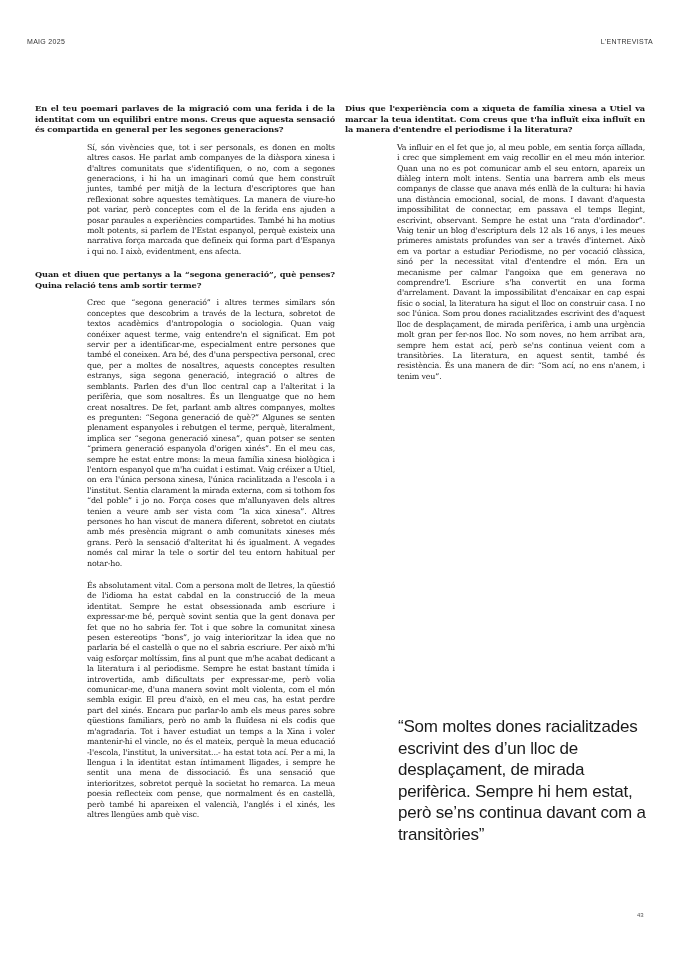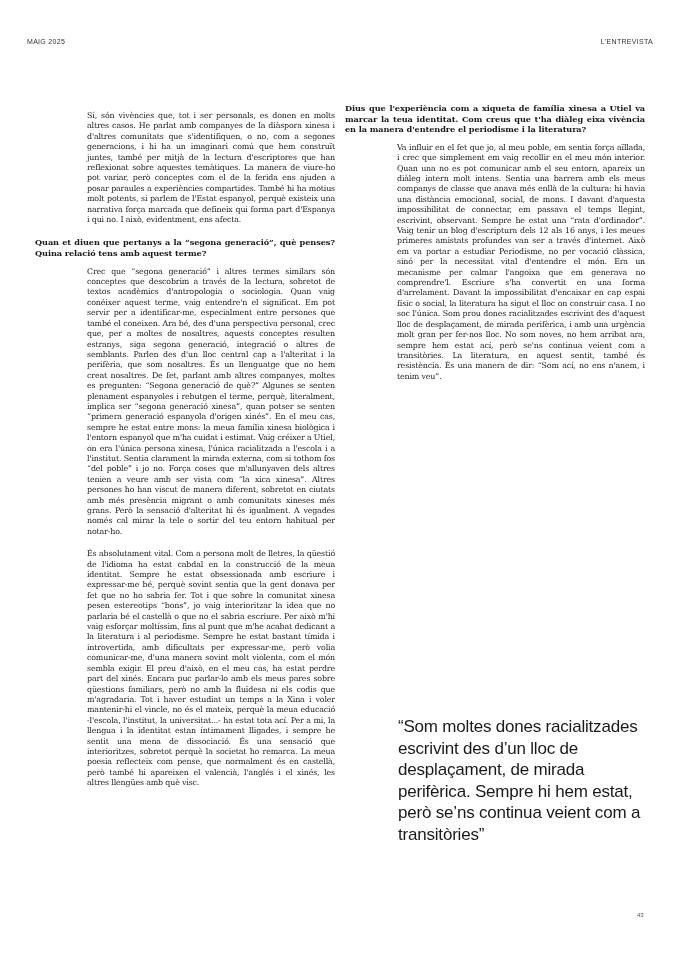--- a/index.html
+++ b/index.html
@@ -15,26 +15,27 @@
   .pull { position:absolute; left:398px; top:716px; width:260px; font-family:"Liberation Sans", sans-serif; font-size:17px; line-height:21.5px; color:#1a1a1a; letter-spacing:-0.2px; }
   .pageno { position:absolute; left:637px; top:912px; font-family:"Liberation Sans", sans-serif; font-size:6px; color:#555; }
 </style>
 </head>
 <body>
 
 <div class="hdr left">MAIG 2025</div>
 <div class="hdr right">L'ENTREVISTA</div>
 
 <div class="col left">
+  <p class="q">En el teu poemari parlaves de la migració com una ferida i de la identitat com un equilibri entre mons. Creus que aquesta sensació és compartida en general per les segones generacions?</p>
   <p class="a">Sí, són vivències que, tot i ser personals, es donen en molts altres casos. He parlat amb companyes de la diàspora xinesa i d'altres comunitats que s'identifiquen, o no, com a segones generacions, i hi ha un imaginari comú que hem construït juntes, també per mitjà de la lectura d'escriptores que han reflexionat sobre aquestes temàtiques. La manera de viure-ho pot variar, però conceptes com el de la ferida ens ajuden a posar paraules a experiències compartides. També hi ha motius molt potents, si parlem de l'Estat espanyol, perquè existeix una narrativa força marcada que defineix qui forma part d'Espanya i qui no. I això, evidentment, ens afecta.</p>
-  <p class="q">Quan et diuen que pertanys a la “segona generació”, què penses? Quina relació tens amb aquest terme?</p>
+  <p class="q">Quan et diuen que pertanys a la “segona generació”, què penses? Quina relació tens amb sortir terme?</p>
   <p class="a">Crec que “segona generació” i altres termes similars són conceptes que descobrim a través de la lectura, sobretot de textos acadèmics d'antropologia o sociologia. Quan vaig conéixer aquest terme, vaig entendre'n el significat. Em pot servir per a identificar-me, especialment entre persones que també el coneixen. Ara bé, des d'una perspectiva personal, crec que, per a moltes de nosaltres, aquests conceptes resulten estranys, siga segona generació, integració o altres de semblants. Parlen des d'un lloc central cap a l'alteritat i la perifèria, que som nosaltres. És un llenguatge que no hem creat nosaltres. De fet, parlant amb altres companyes, moltes es pregunten: “Segona generació de què?” Algunes se senten plenament espanyoles i rebutgen el terme, perquè, literalment, implica ser “segona generació xinesa”, quan potser se senten “primera generació espanyola d'origen xinés”. En el meu cas, sempre he estat entre mons: la meua família xinesa biològica i l'entorn espanyol que m'ha cuidat i estimat. Vaig créixer a Utiel, on era l'única persona xinesa, l'única racialitzada a l'escola i a l'institut. Sentia clarament la mirada externa, com si tothom fos “del poble” i jo no. Força coses que m'allunyaven dels altres tenien a veure amb ser vista com “la xica xinesa”. Altres persones ho han viscut de manera diferent, sobretot en ciutats amb més presència migrant o amb comunitats xineses més grans. Però la sensació d'alteritat hi és igualment. A vegades només cal mirar la tele o sortir del teu entorn habitual per notar-ho.</p>
   <p class="a">És absolutament vital. Com a persona molt de lletres, la qüestió de l'idioma ha estat cabdal en la construcció de la meua identitat. Sempre he estat obsessionada amb escriure i expressar-me bé, perquè sovint sentia que la gent donava per fet que no ho sabria fer. Tot i que sobre la comunitat xinesa pesen estereotips “bons”, jo vaig interioritzar la idea que no parlaria bé el castellà o que no el sabria escriure. Per això m'hi vaig esforçar moltíssim, fins al punt que m'he acabat dedicant a la literatura i al periodisme. Sempre he estat bastant tímida i introvertida, amb dificultats per expressar-me, però volia comunicar-me, d'una manera sovint molt violenta, com el món sembla exigir. El preu d'això, en el meu cas, ha estat perdre part del xinés. Encara puc parlar-lo amb els meus pares sobre qüestions familiars, però no amb la fluïdesa ni els codis que m'agradaria. Tot i haver estudiat un temps a la Xina i voler mantenir-hi el vincle, no és el mateix, perquè la meua educació -l'escola, l'institut, la universitat...- ha estat tota ací. Per a mi, la llengua i la identitat estan íntimament lligades, i sempre he sentit una mena de dissociació. És una sensació que interioritzes, sobretot perquè la societat ho remarca. La meua poesia reflecteix com pense, que normalment és en castellà, però també hi apareixen el valencià, l'anglés i el xinés, les altres llengües amb què visc.</p>
 </div>
 
 <div class="col right">
-  <p class="q">Dius que l'experiència com a xiqueta de família xinesa a Utiel va marcar la teua identitat. Com creus que t'ha diàleg eixa vivència en la manera d'entendre el periodisme i la literatura?</p>
+  <p class="q">Dius que l'experiència com a xiqueta de família xinesa a Utiel va marcar la teua identitat. Com creus que t'ha influït eixa influït en la manera d'entendre el periodisme i la literatura?</p>
   <p class="a">Va influir en el fet que jo, al meu poble, em sentia força aïllada, i crec que simplement em vaig recollir en el meu món interior. Quan una no es pot comunicar amb el seu entorn, apareix un diàleg intern molt intens. Sentia una barrera amb els meus companys de classe que anava més enllà de la cultura: hi havia una distància emocional, social, de mons. I davant d'aquesta impossibilitat de connectar, em passava el temps llegint, escrivint, observant. Sempre he estat una “rata d'ordinador”. Vaig tenir un blog d'escriptura dels 12 als 16 anys, i les meues primeres amistats profundes van ser a través d'internet. Això em va portar a estudiar Periodisme, no per vocació clàssica, sinó per la necessitat vital d'entendre el món. Era un mecanisme per calmar l'angoixa que em generava no comprendre'l. Escriure s'ha convertit en una forma d'arrelament. Davant la impossibilitat d'encaixar en cap espai físic o social, la literatura ha sigut el lloc on construir casa. I no soc l'única. Som prou dones racialitzades escrivint des d'aquest lloc de desplaçament, de mirada perifèrica, i amb una urgència molt gran per fer-nos lloc. No som noves, no hem arribat ara, sempre hem estat ací, però se'ns continua veient com a transitòries. La literatura, en aquest sentit, també és resistència. És una manera de dir: “Som ací, no ens n'anem, i tenim veu”.</p>
 </div>
 
-<div class="pull">“Som moltes dones racialitzades escrivint des d’un lloc de desplaçament, de mirada perifèrica. Sempre hi hem estat, però se’ns continua veient com a transitòries”</div>
+<div class="pull">“Som moltes dones racialitzades escrivint des d’un lloc de desplaçament, de mirada perifèrica. Sempre hi hem estat, però se’ns continua davant com a transitòries”</div>
 
 <div class="pageno">43</div>
 
 </body></html>

